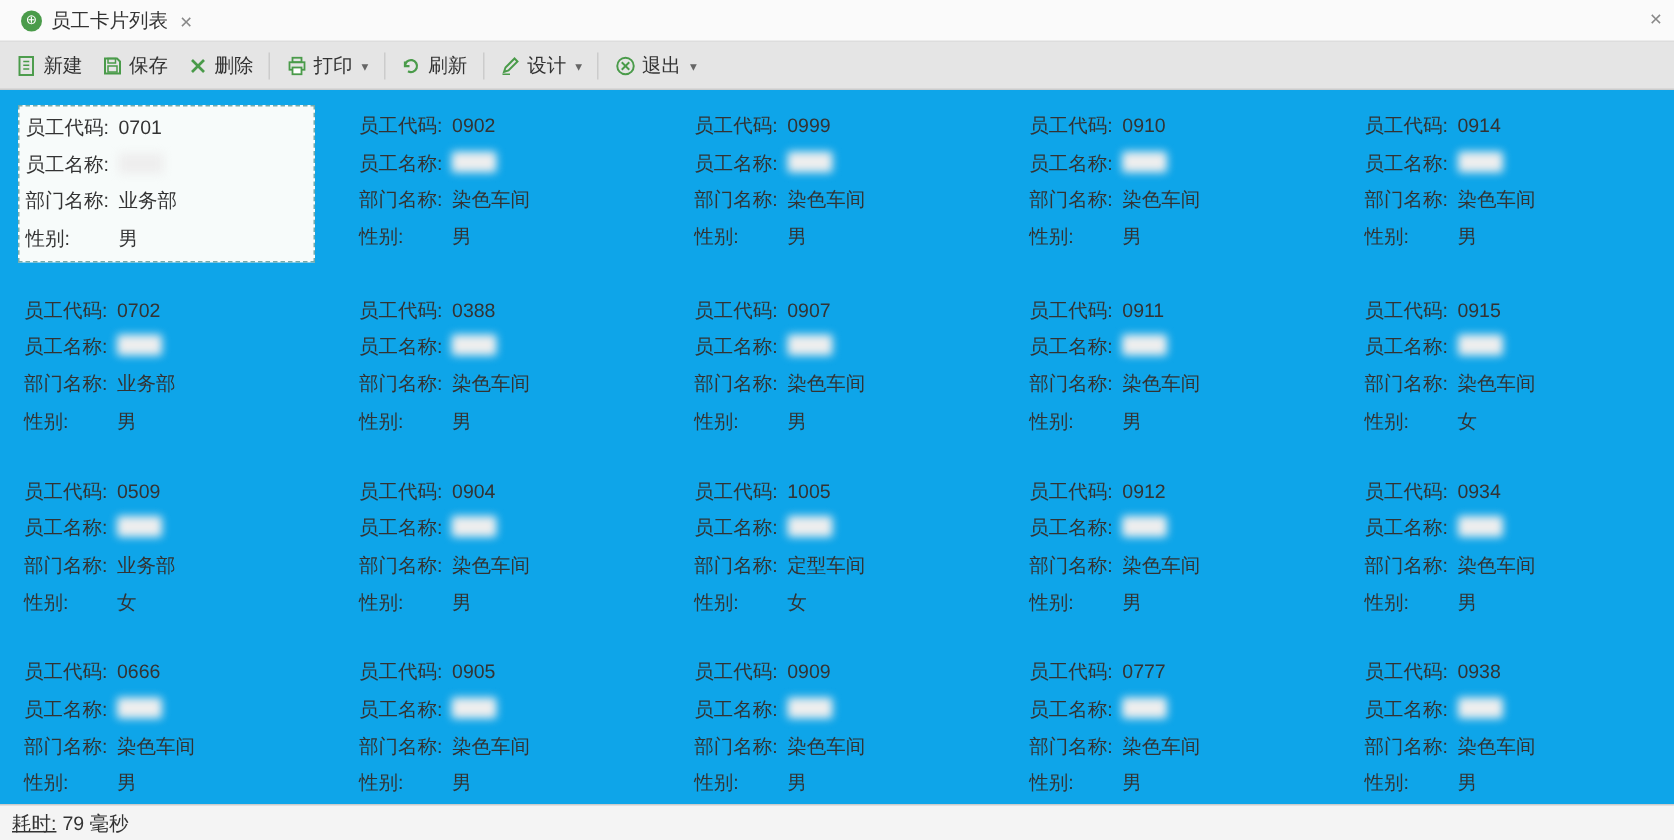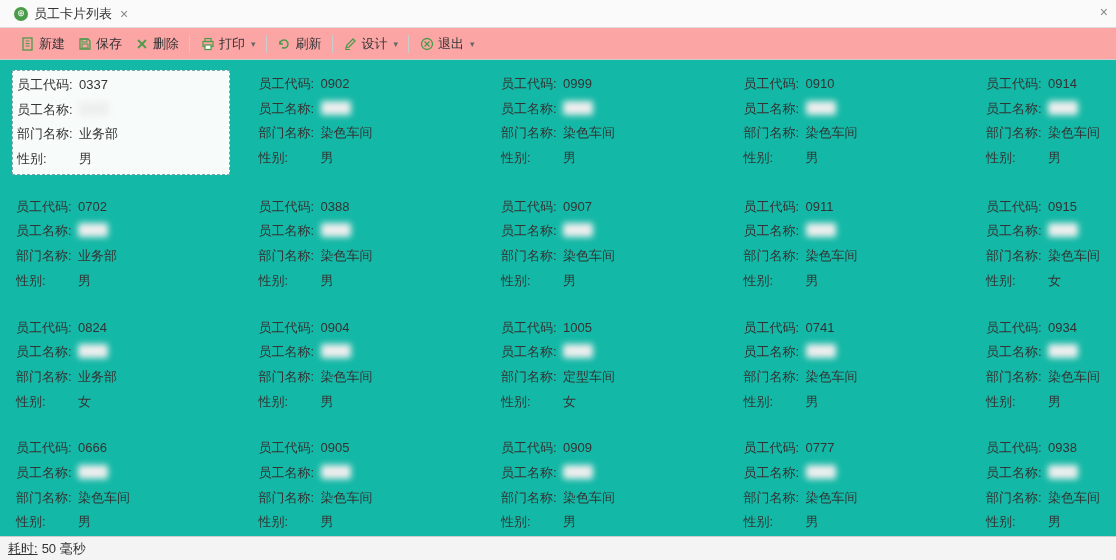--- a/index.html
+++ b/index.html
@@ -55,23 +55,23 @@
       top: 4px;
       color: #888;
       font-size: 14px;
       cursor: pointer;
     }
     .toolbar {
       height: 32px;
       border-bottom: 1px solid #ccc;
       display: flex;
       align-items: center;
-      padding: 0 14px;
+      padding: 0 4px;
       gap: 0;
-      background: #fca5a5;
+      background: #e5e5e5;
     }
     .tb-btn {
       display: flex;
       align-items: center;
       gap: 4px;
       padding: 3px 6px;
       cursor: pointer;
       font-size: 13px;
       color: #333;
     }
@@ -91,25 +91,25 @@
     }
     .dropdown-arrow {
       color: #666;
       font-size: 9px;
       margin-left: 2px;
     }
     .content {
       flex: 1;
       padding: 10px 12px;
       display: grid;
-      grid-template-columns: repeat(4, 1fr);
+      grid-template-columns: repeat(5, 1fr);
       grid-template-rows: repeat(4, auto);
       grid-auto-flow: column;
       gap: 18px 25px;
-      background: #14b8a6;
+      background: #0ea5e9;
       overflow: hidden;
     }
     .card {
       font-size: 13px;
       line-height: 1.9;
       padding: 2px 4px;
     }
     .card.selected {
       border: 1px dashed #7aa;
       background: #f7fbfa;
@@ -229,21 +229,21 @@
     </span>
     <span>退出</span>
     <span class="dropdown-arrow">▾</span>
   </div>
 </div>
 
 <div class="content" id="card-grid">
     <div class="card selected">
       <div class="row">
         <span class="label">员工代码:</span>
-        <span class="value">0337</span>
+        <span class="value">0701</span>
       </div>
       <div class="row">
         <span class="label">员工名称:</span>
         <span class="value blurred"></span>
       </div>
       <div class="row">
         <span class="label">部门名称:</span>
         <span class="value">业务部</span>
       </div>
       <div class="row">
@@ -265,21 +265,21 @@
         <span class="value">业务部</span>
       </div>
       <div class="row">
         <span class="label">性别:</span>
         <span class="value">男</span>
       </div>
     </div>
     <div class="card">
       <div class="row">
         <span class="label">员工代码:</span>
-        <span class="value">0824</span>
+        <span class="value">0509</span>
       </div>
       <div class="row">
         <span class="label">员工名称:</span>
         <span class="value blurred"></span>
       </div>
       <div class="row">
         <span class="label">部门名称:</span>
         <span class="value">业务部</span>
       </div>
       <div class="row">
@@ -481,21 +481,21 @@
         <span class="value">染色车间</span>
       </div>
       <div class="row">
         <span class="label">性别:</span>
         <span class="value">男</span>
       </div>
     </div>
     <div class="card">
       <div class="row">
         <span class="label">员工代码:</span>
-        <span class="value">0741</span>
+        <span class="value">0912</span>
       </div>
       <div class="row">
         <span class="label">员工名称:</span>
         <span class="value blurred"></span>
       </div>
       <div class="row">
         <span class="label">部门名称:</span>
         <span class="value">染色车间</span>
       </div>
       <div class="row">
@@ -590,14 +590,14 @@
       </div>
       <div class="row">
         <span class="label">性别:</span>
         <span class="value">男</span>
       </div>
     </div>
   </div>
 
 <div class="status-bar">
   <span class="status-prefix">耗时:</span>
-  <span>50 毫秒</span>
+  <span>79 毫秒</span>
 </div>
 
 </body></html>

